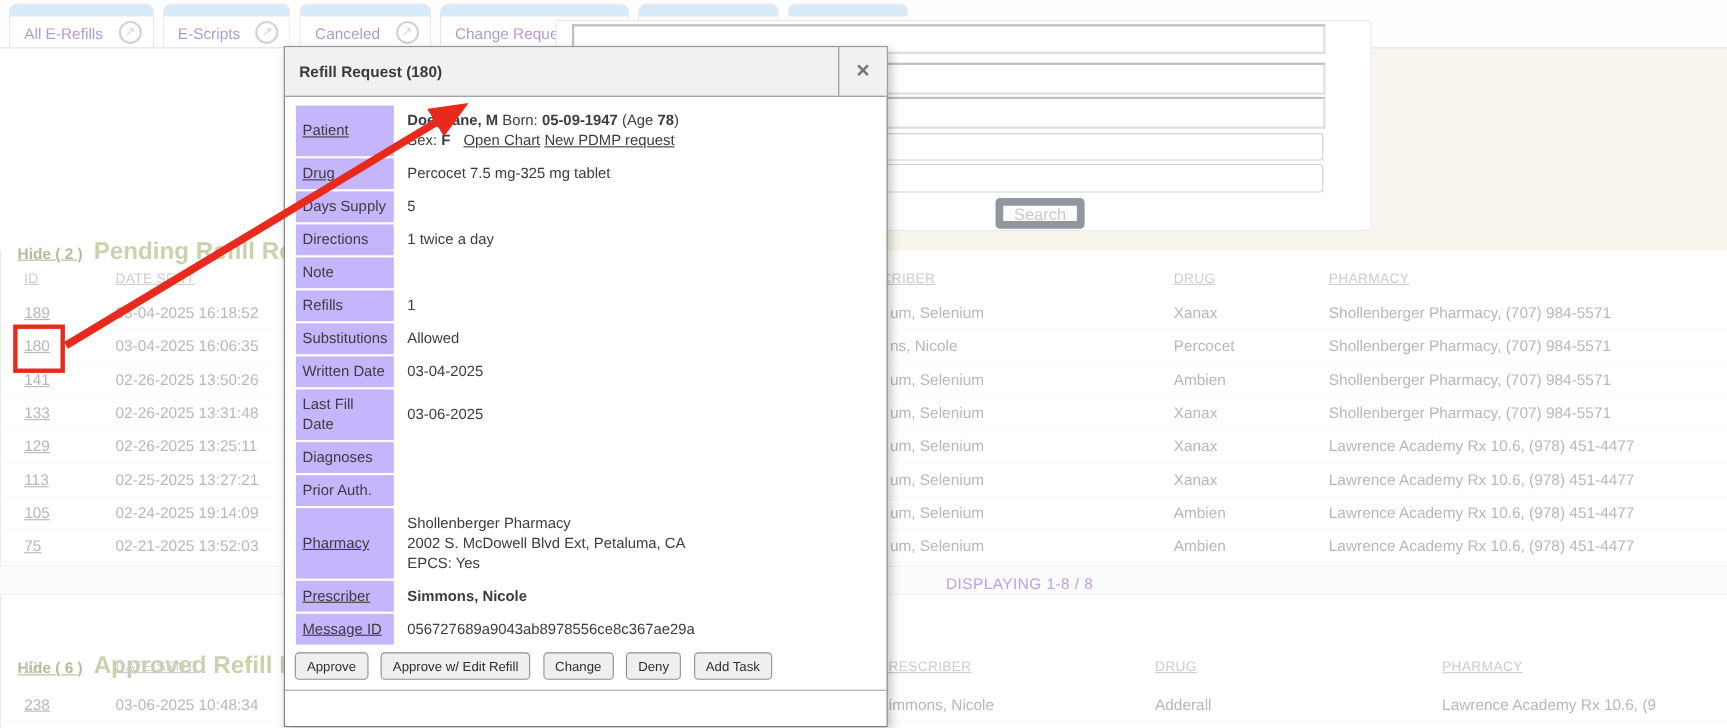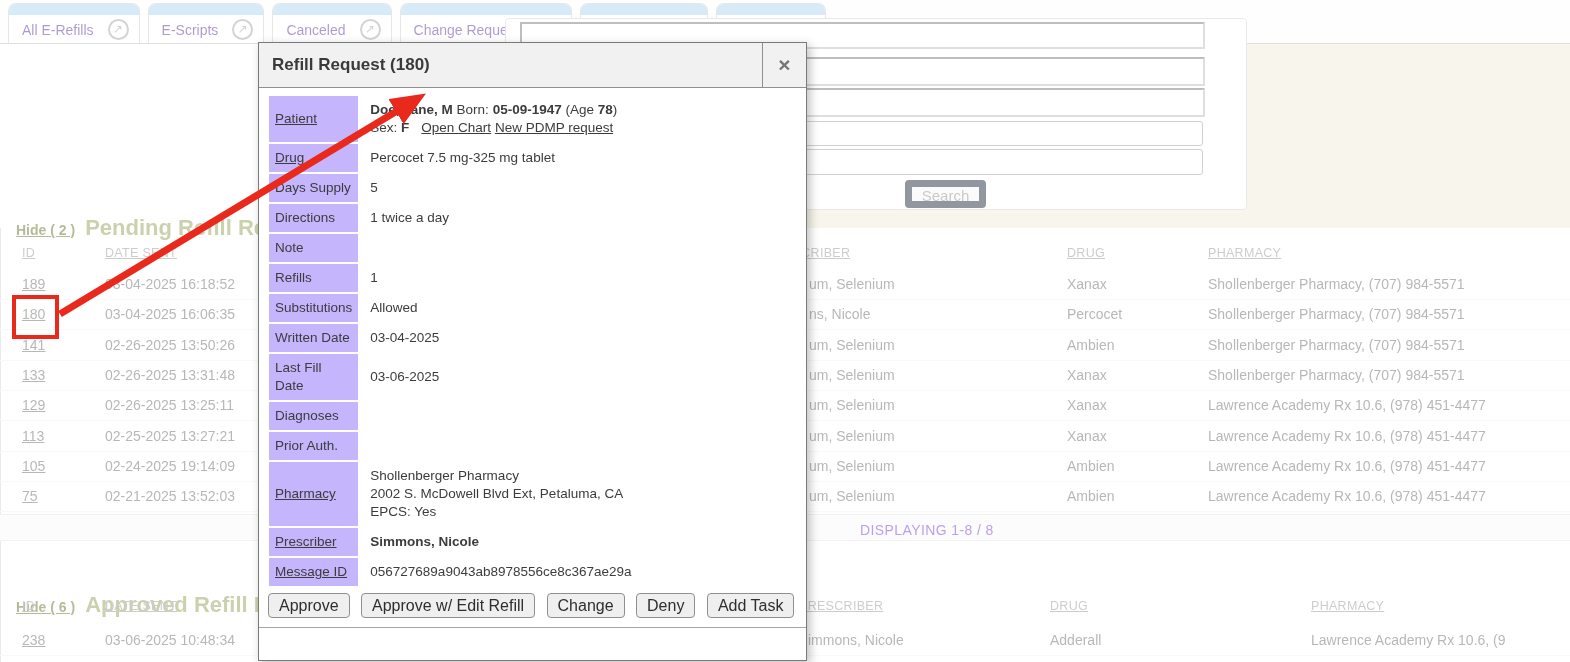--- a/index.html
+++ b/index.html
@@ -62,32 +62,32 @@
   
   .fade { position:absolute; left:0; top:0; width:1570px; height:662px;
           background:rgba(255,255,255,0.55); z-index:20; }
 
   
   .modal { position:absolute; left:258px; top:42px; width:549px; height:619px; background:#fff;
            border:1px solid #7a7a7a; box-shadow:3px 3px 9px rgba(0,0,0,0.25); z-index:30; }
   .modal-header { height:45px; background:#f1f1f2; border-bottom:1px solid #909090;
                   display:flex; align-items:stretch; }
   .modal-title { flex:1; display:flex; align-items:center; padding-left:13px;
-                 font-size:17px; font-weight:bold; color:#3a3a3a; }
+                 font-size:14px; font-weight:bold; color:#3a3a3a; }
   .modal-close { width:44px; border-left:1px solid #909090; display:flex; align-items:center;
                  justify-content:center; color:#757575; font-weight:bold; font-size:21px; cursor:pointer; }
   .mtable { border-collapse:separate; border-spacing:2px; margin:6px 0 0 8px; }
   .mtable td { font-size:13.5px; color:#3c3c3c; vertical-align:middle; line-height:18px; }
   td.lbl { width:84px; min-width:84px; background:#c4b5fd; padding:5px 6px; }
   td.val { padding:5px 0 5px 10px; min-width:440px; }
   .lnk { text-decoration:underline; cursor:pointer; }
   .b { font-weight:bold; }
   .plinks { margin-left:12px; }
   .btnrow { margin:5px 0 0 9px; }
-  .mbtn { font-family:inherit; font-size:16px; color:#2e2e2e; background:#efefef;
+  .mbtn { font-family:inherit; font-size:12px; color:#2e2e2e; background:#efefef;
           border:1px solid #8f8f8f; border-radius:4px; padding:3px 10px; margin-right:7px; height:25px; }
   .msep { margin-top:9px; border-top:1px solid #a5a5a5; }
 
   
   .hl-box { position:absolute; left:12px; top:295px; width:47px; height:44px;
             border:4px solid var(--hl,#e8291c); z-index:40; pointer-events:none; }
   .anno-svg { position:absolute; left:0; top:0; z-index:40; pointer-events:none; }
   #arrow-line { stroke:var(--hl,#e8291c); }
   #ah polygon { fill:var(--hl,#e8291c); }
 </style>

